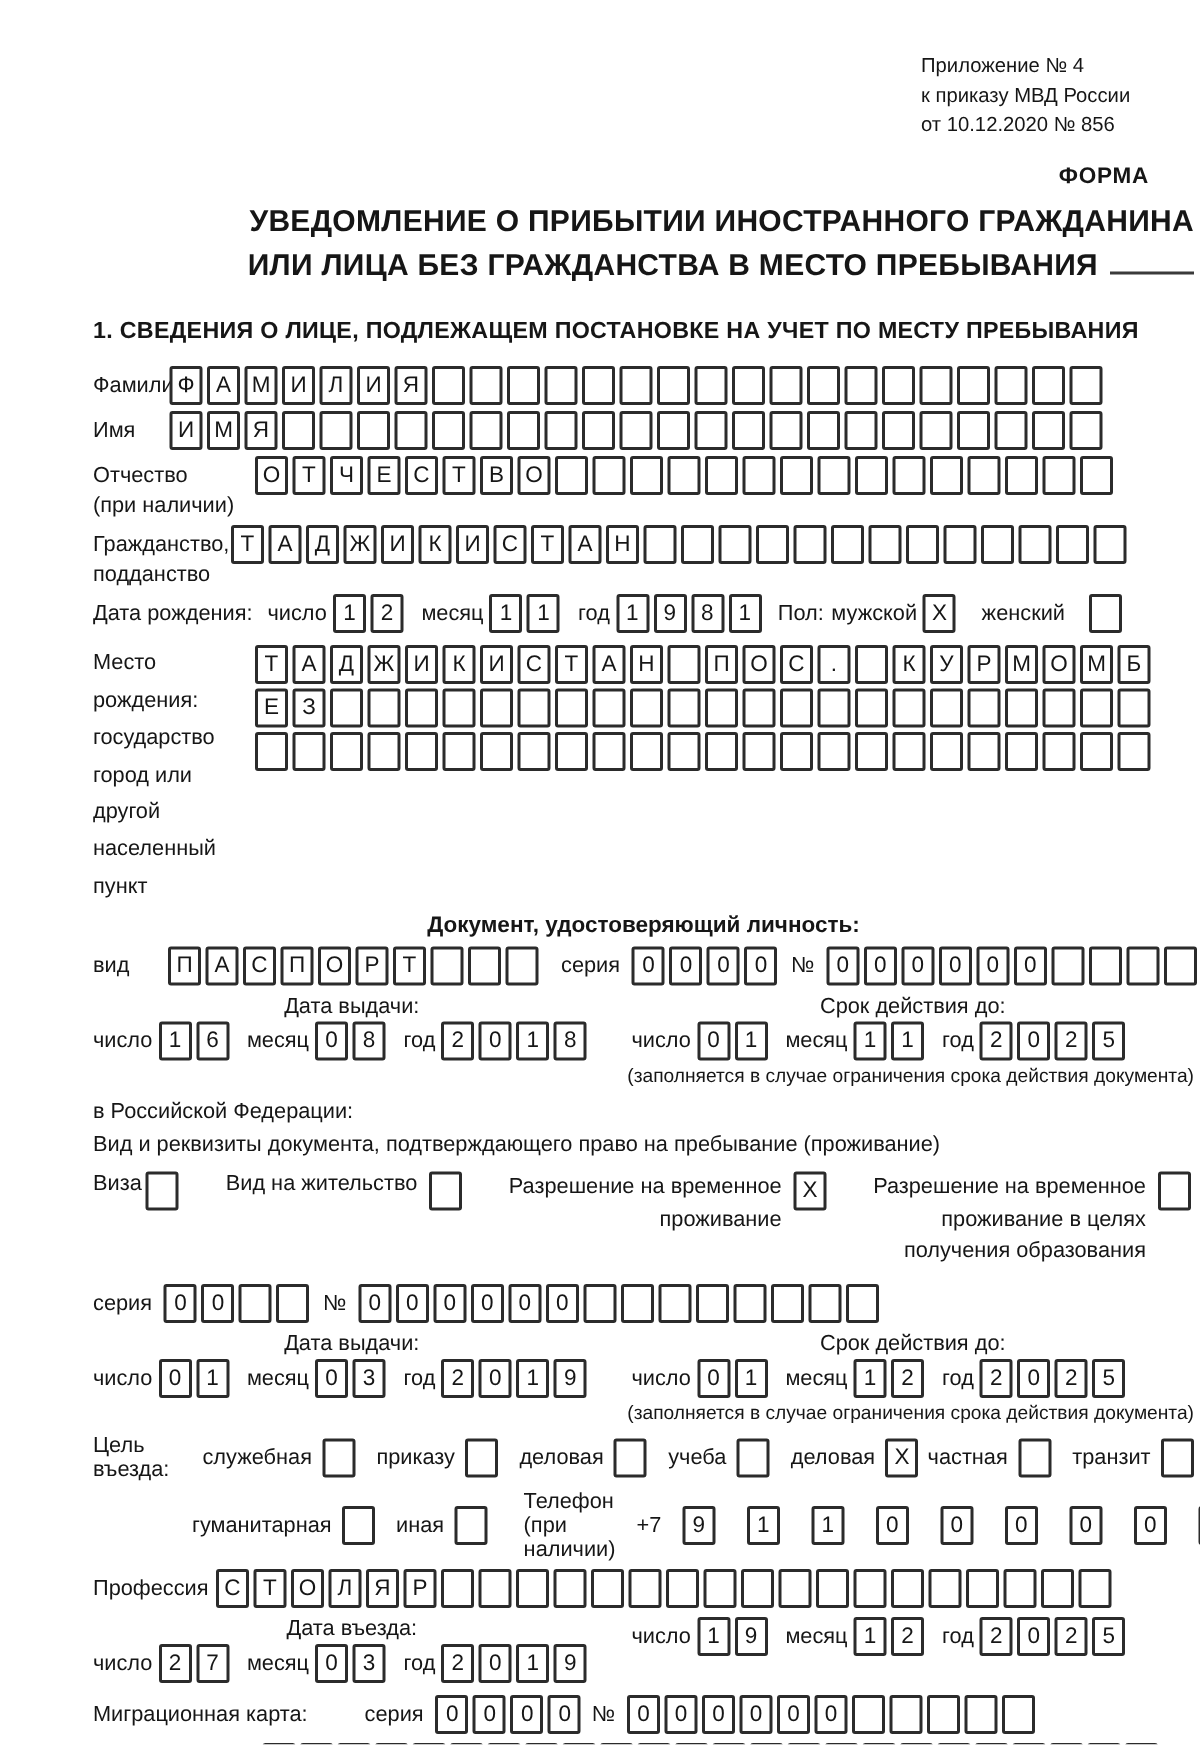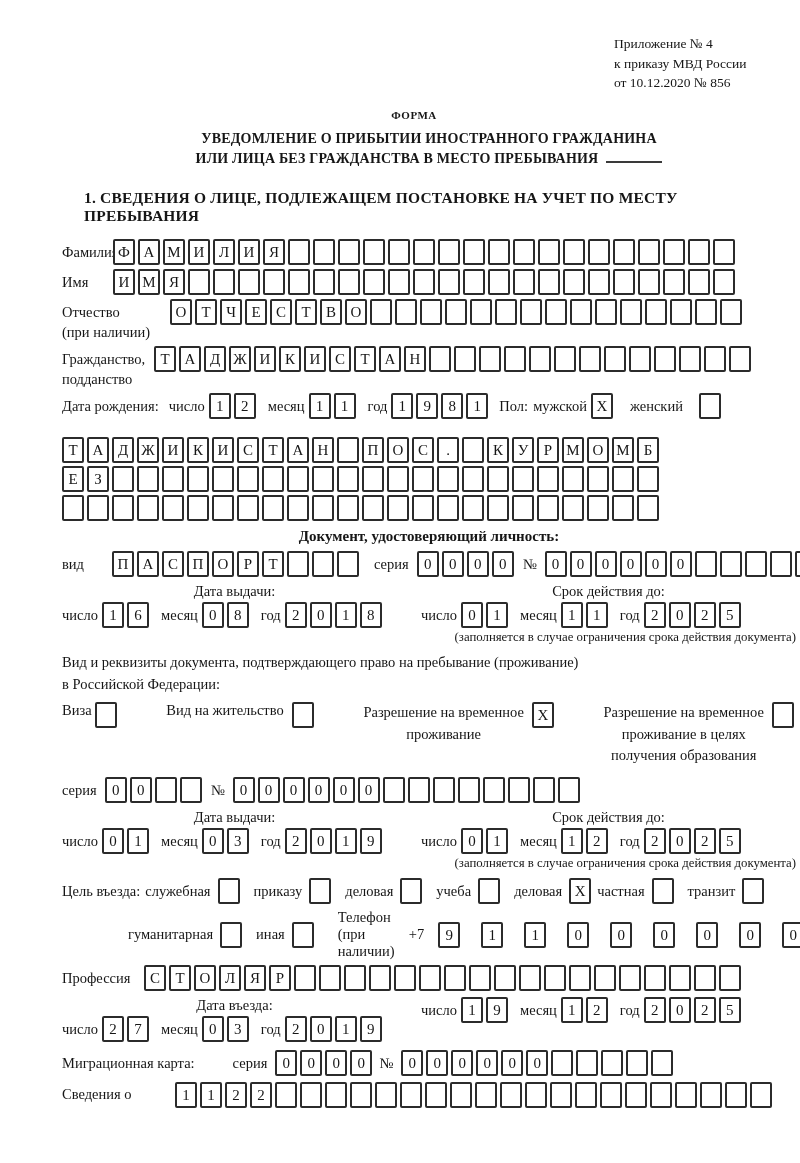--- a/index.html
+++ b/index.html
@@ -1,30 +1,30 @@
 <!DOCTYPE html>
 <html><head>
 <meta charset="utf-8">
 <style>
   html,body{margin:0;padding:0;background:#fff;}
   .page{
     width:800px;height:1163px;box-sizing:border-box;overflow:hidden;
     background:#fff;color:#161616;
-    font-family:Liberation Serif, serif;
+    font-family:Liberation Sans, sans-serif;
     font-size:14.5px;
     padding:34px 4px 0 62px;
     position:relative;
   }
   
   .hdr-appendix{margin-left:552px;font-size:13.5px;line-height:1.45;}
   .hdr-edition{margin-left:552px;font-size:12.5px;line-height:1.4;margin-top:4px;}
-  .form-label{text-align:center;padding-right:30px;font-weight:bold;font-size:11px;letter-spacing:.5px;margin-top:16px;}
-  .title{text-align:center;font-weight:bold;font-size:14px;line-height:1.45;margin-top:8px;letter-spacing:.2px;}
+  .form-label{text-align:right;padding-right:30px;font-weight:bold;font-size:15px;letter-spacing:.5px;margin-top:16px;}
+  .title{text-align:right;font-weight:bold;font-size:20px;line-height:1.45;margin-top:8px;letter-spacing:.2px;}
   .blank-line{display:inline-block;width:56px;border-bottom:2.5px solid #3a3a3a;height:4px;margin-left:8px;}
-  .sec-heading{font-weight:bold;font-size:15.5px;margin-top:20px;margin-bottom:14px;letter-spacing:.2px;margin-left:22px;}
+  .sec-heading{font-weight:bold;font-size:15.5px;margin-top:20px;margin-bottom:14px;letter-spacing:.2px;}
 
   
   .frow{display:flex;align-items:center;margin-bottom:4px;}
   .flabel{flex:0 0 auto;}
   .boxes{display:flex;flex-wrap:nowrap;}
   .cbox{
     display:inline-block;box-sizing:border-box;flex:0 0 auto;
     width:22px;height:26px;border:2px solid #2b2b2b;border-radius:2px;
     margin-right:3px;text-align:center;line-height:22px;font-size:15px;
     background:#fff;
@@ -48,21 +48,21 @@
   .dgrp{display:flex;align-items:center;}
   .dlbl{margin-right:4px;}
   .dlbl.mid{margin-left:9px;}
   .note-right{text-align:right;font-size:12.8px;margin:1px 0 7px 0;}
 
   
   .intro{line-height:1.5;}
   .opts{display:flex;align-items:flex-start;justify-content:space-between;margin:6px 0 10px 0;padding-right:2px;}
   .opt{display:flex;align-items:flex-start;}
   .opt .cbox{margin-left:8px;margin-right:0;}
-  .optlines{text-align:center;line-height:1.5;}
+  .optlines{text-align:right;line-height:1.5;}
 
   
   .prow{display:flex;align-items:center;margin-bottom:5px;}
   .prow .cbox{margin-left:7px;margin-right:14px;}
   .prow .cbox:last-child{margin-right:0;}
   .indent2{margin-left:66px;}
   .phone-prefix{margin:0 7px 0 14px;}
 </style>
 </head>
 <body>
@@ -200,21 +200,21 @@
         <span class="cbox"></span>
         <span class="cbox"></span>
         <span class="cbox"></span>
         <span class="cbox"></span>
         <span class="cbox"></span>
         <span class="cbox"></span>
       </span>
   </div>
   <div class="sublabel">подданство</div>
 
-  <div class="frow" style="margin-bottom:18px">
+  <div class="frow" style="margin-bottom:8px">
     <span>Дата рождения:</span>
     <span class="dlbl" style="margin-left:10px">число</span>
     <span class="boxes">
         <span class="cbox">1</span>
         <span class="cbox">2</span>
       </span>
     <span class="dlbl mid">месяц</span>
     <span class="boxes">
         <span class="cbox">1</span>
         <span class="cbox">1</span>
@@ -227,20 +227,26 @@
         <span class="cbox">1</span>
       </span>
     <span style="margin-left:8px">Пол:</span>
     <span style="margin-left:5px">мужской</span>
     <span class="cbox" style="margin-left:4px">X</span>
     <span style="margin-left:14px">женский</span>
     <span class="cbox" style="margin-left:16px"></span>
   </div>
 
   <div class="grp">
+    <div class="grp-labels bp-labels">
+      <div>Место рождения:</div>
+      <div>государство</div>
+      <div>город или другой</div>
+      <div>населенный пункт</div>
+    </div>
     <div class="grp-rows">
       <div class="boxes">
           <span class="cbox">Т</span>
           <span class="cbox">А</span>
           <span class="cbox">Д</span>
           <span class="cbox">Ж</span>
           <span class="cbox">И</span>
           <span class="cbox">К</span>
           <span class="cbox">И</span>
           <span class="cbox">С</span>
@@ -396,22 +402,22 @@
             <span class="cbox">2</span>
             <span class="cbox">0</span>
             <span class="cbox">2</span>
             <span class="cbox">5</span>
           </span>
       </div>
     </div>
   </div>
   <div class="note-right">(заполняется в случае ограничения срока действия документа)</div>
 
+  <div class="intro">в Российской Федерации:</div>
   <div class="intro">Вид и реквизиты документа, подтверждающего право на пребывание (проживание)</div>
-  <div class="intro">в Российской Федерации:</div>
 
   <div class="opts">
     <div class="opt">
       <span>Виза</span>
       <span class="cbox" style="margin-left:3px"></span>
     </div>
     <div class="opt">
       <span>Вид на жительство</span>
       <span class="cbox"></span>
     </div>

